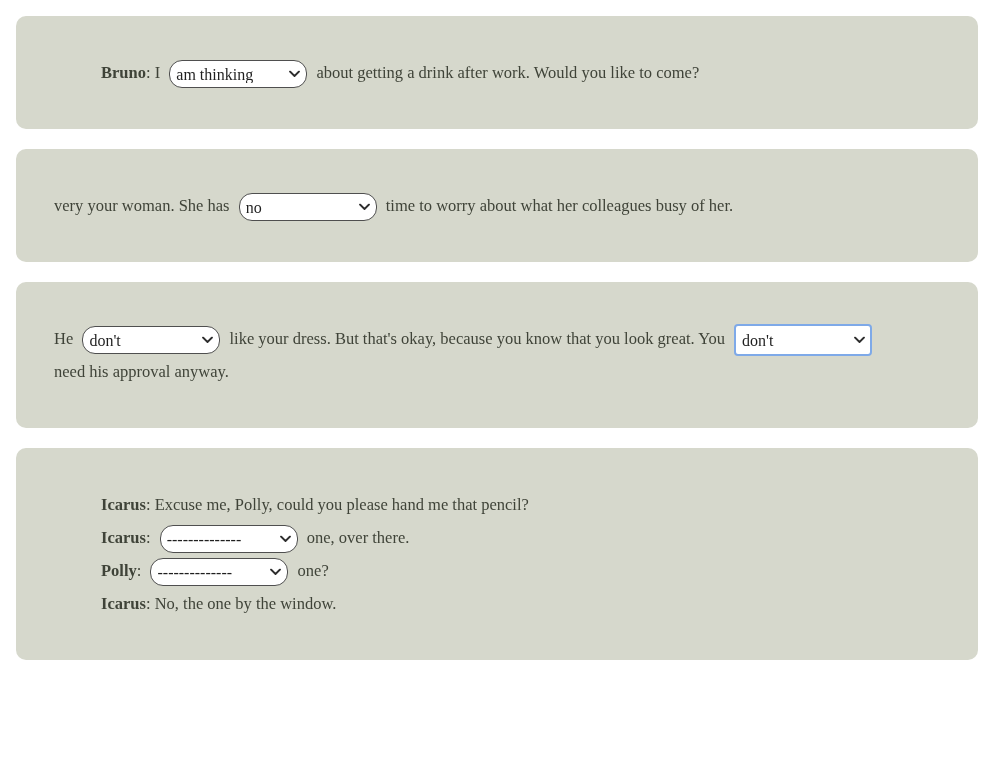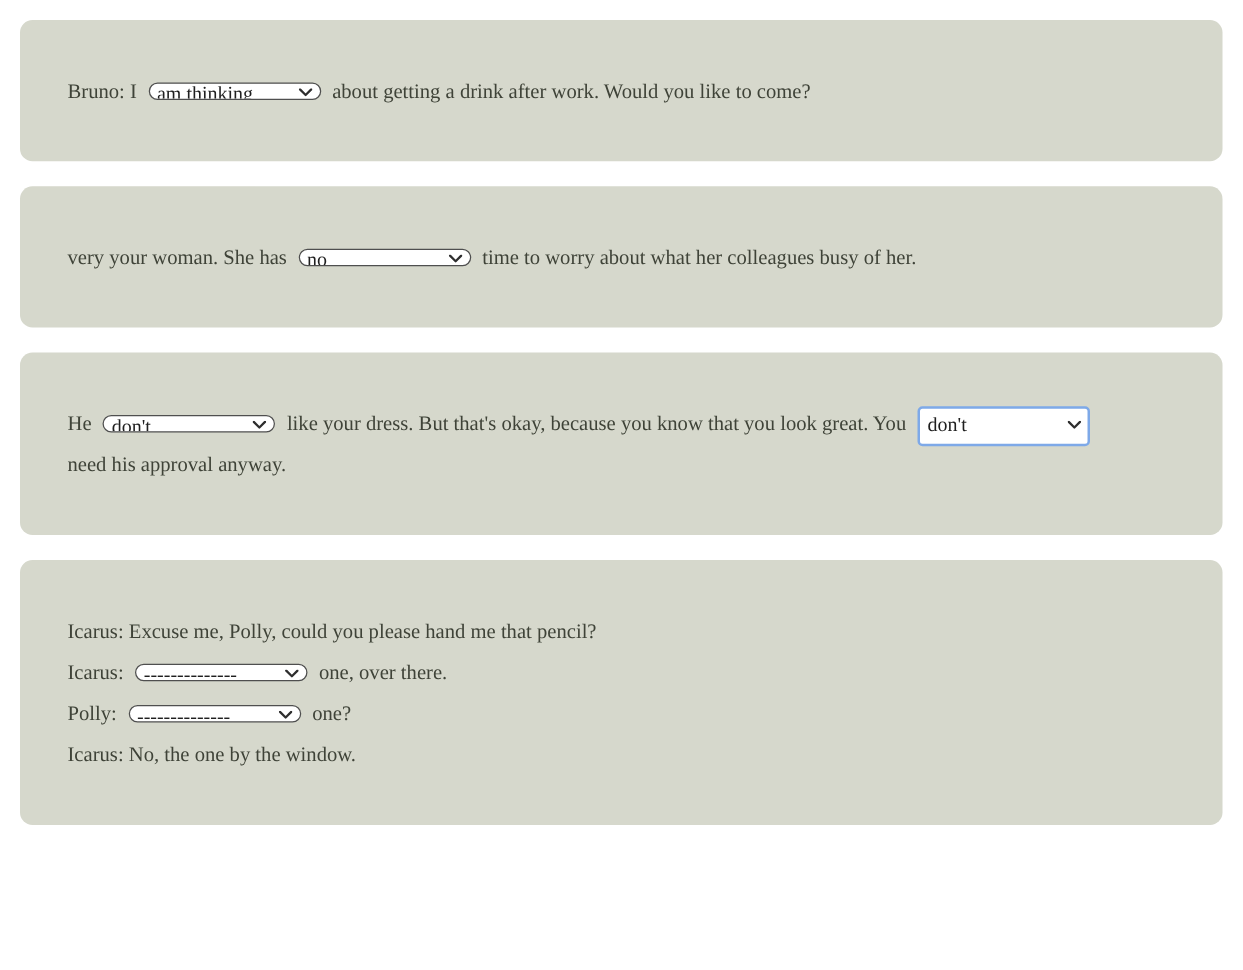--- a/index.html
+++ b/index.html
@@ -8,33 +8,33 @@
     background: var(--card-bg, #d6d8cc);
     border-radius: 10px;
     padding: 40px 38px;
     margin-bottom: 20px;
     color: var(--text-color, #3f4338);
     font-family: "Liberation Serif", "DejaVu Serif", serif;
     font-size: 16.5px;
   }
   .card:last-child { margin-bottom: 0; }
   .line { line-height: 33px; height: 33px; white-space: nowrap; }
-  .speaker { font-weight: normal; }
+  .speaker { font-weight: bold; margin-left: 47px; }
   .txt { }
   .select-wrap {
     position: relative;
     display: inline-block;
     margin: 0 5px;
     vertical-align: middle;
   }
   select.answer {
     -webkit-appearance: none;
     appearance: none;
     width: 138px;
-    height: 14px;
+    height: 28px;
     box-sizing: border-box;
     border: 1px solid var(--select-border, #4f4f4f);
     border-radius: 13px;
     background: #ffffff;
     color: #1f1f1f;
     font-family: "Liberation Serif", "DejaVu Serif", serif;
     font-size: 16px;
     padding: 0 24px 0 6px;
   }
   select.answer.is-focused {

